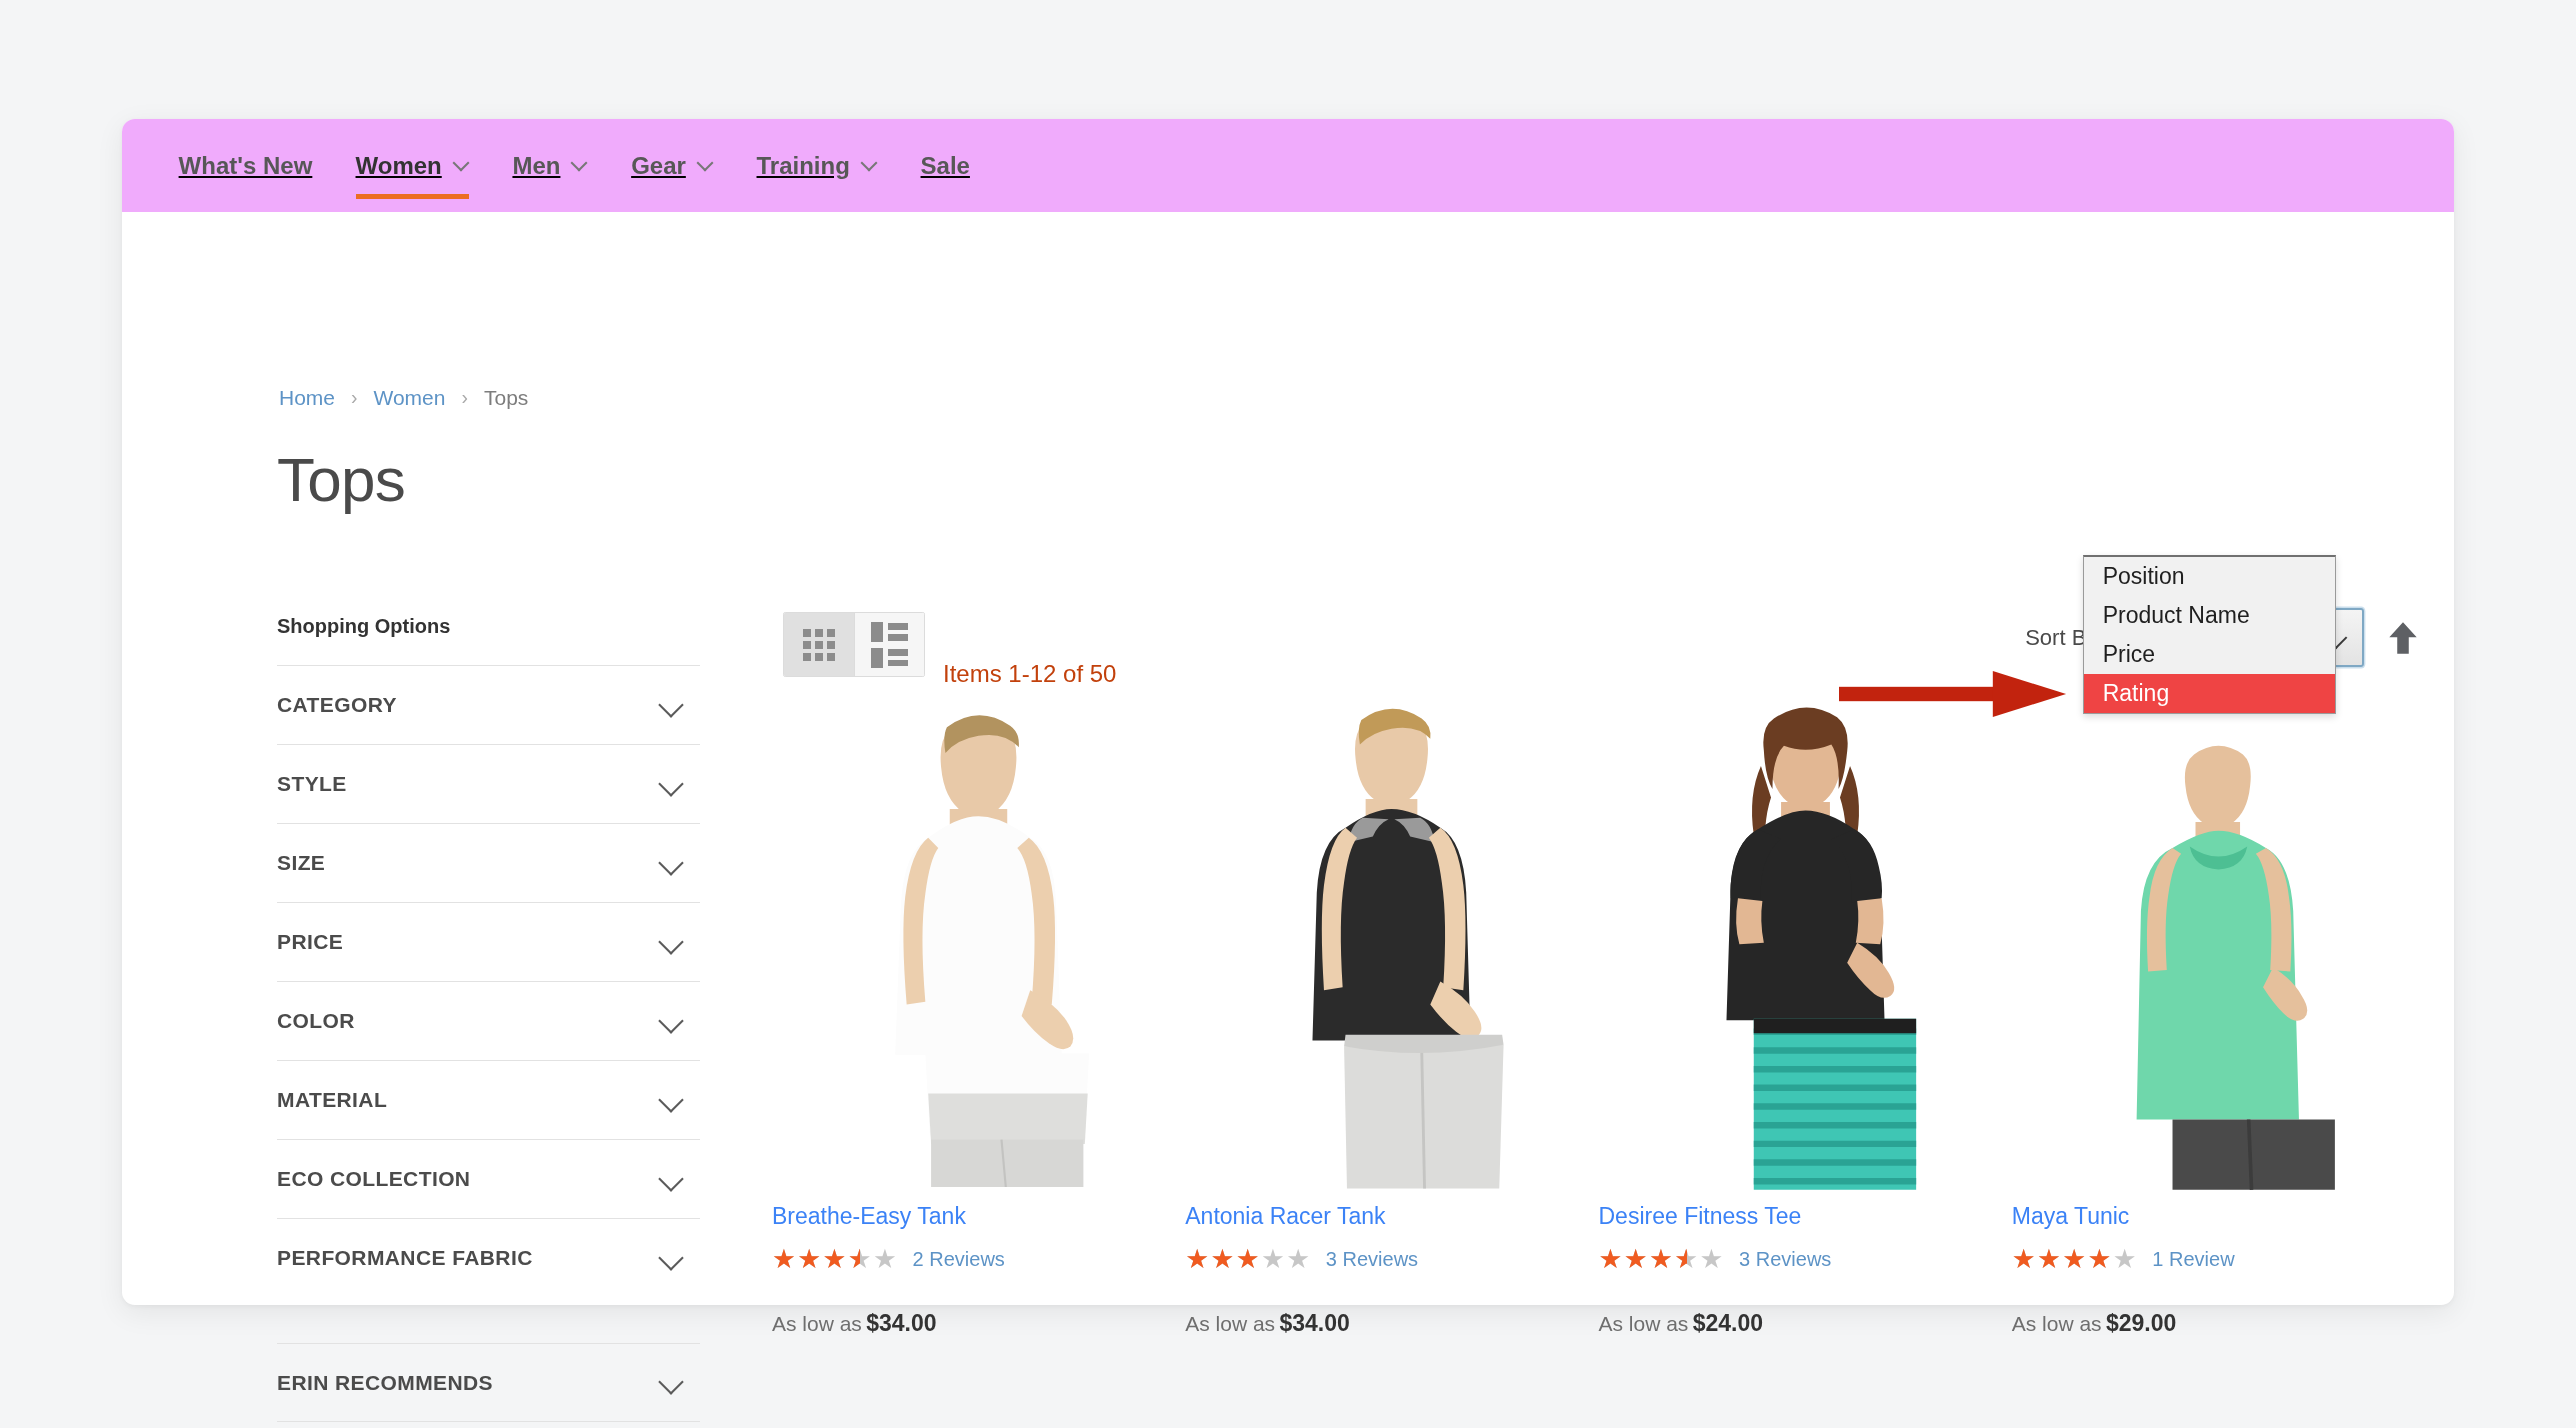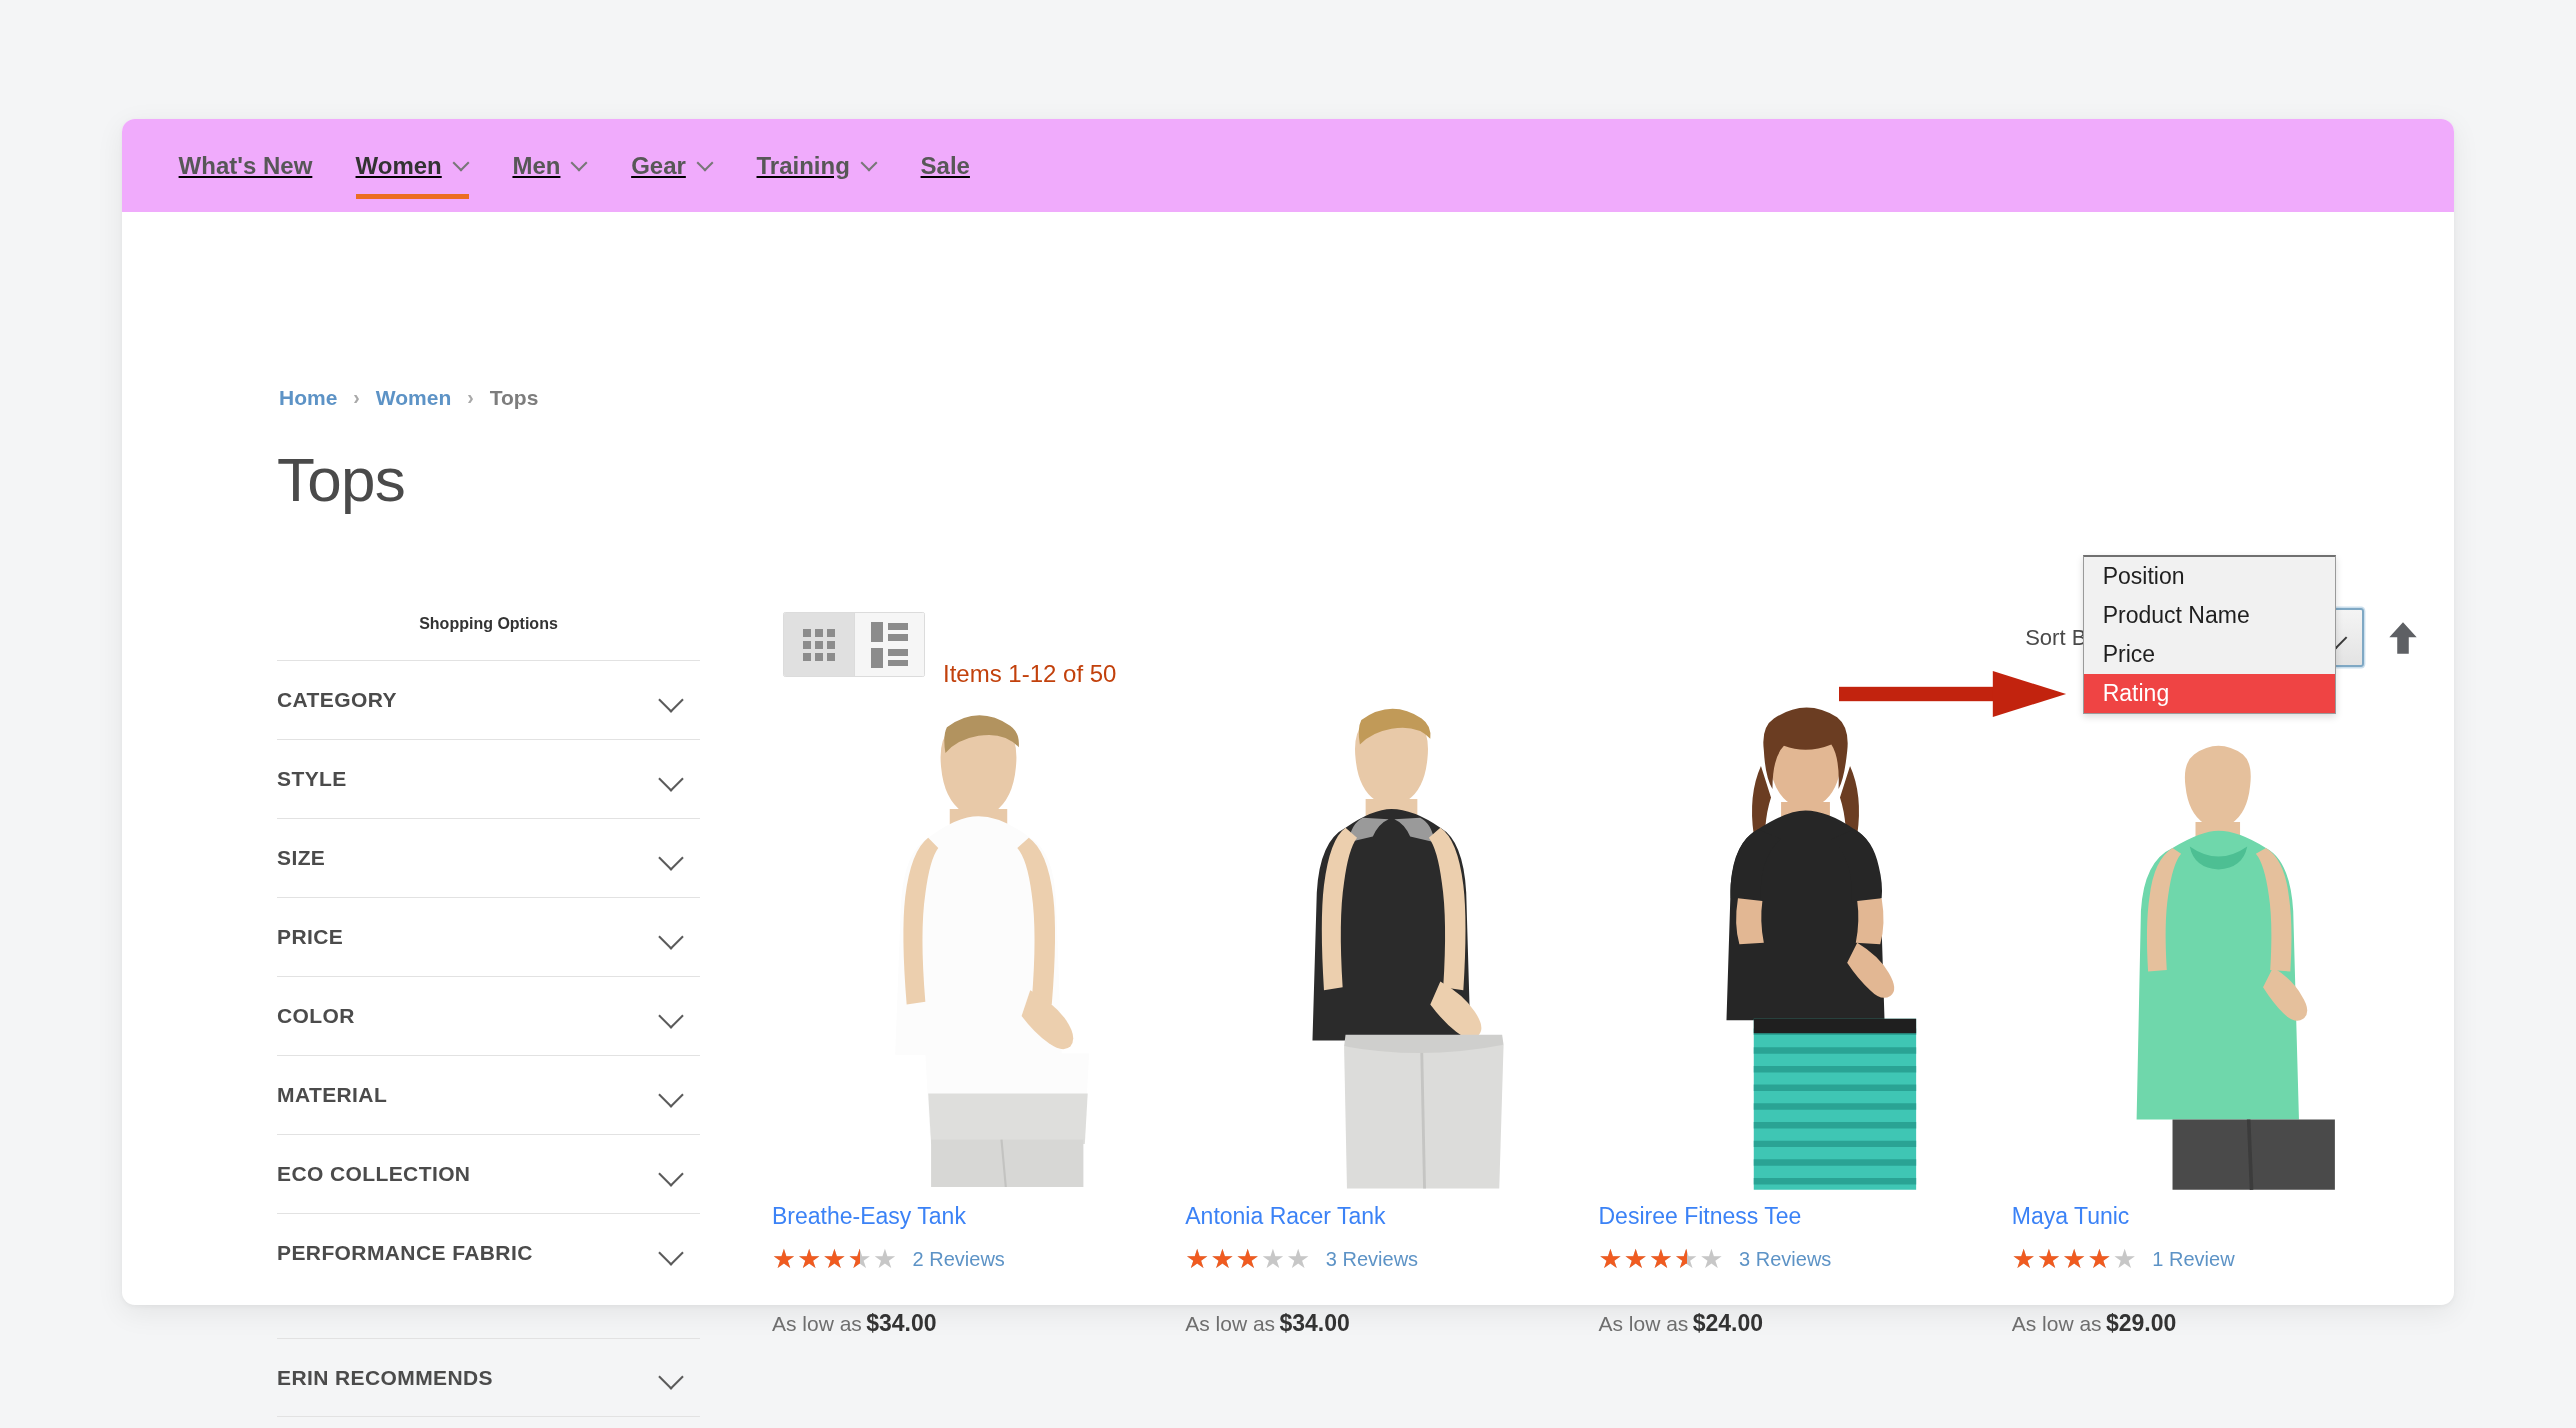--- a/index.html
+++ b/index.html
@@ -62,21 +62,20 @@
     border-left: 2.2px solid #777;
     border-bottom: 2.2px solid #777;
     transform: rotate(-45deg);
   }
 
   
   #breadcrumb {
     position: absolute; left: 157px; top: 267px;
     display: flex; align-items: flex-start;
     font-size: 21px;
-    font-weight: bold;
   }
   .crumb-link { color: #5d93c6; cursor: pointer; }
   .crumb-sep {
     color: #a9a9a9; margin: 0 16px; font-size: 19.4px;
     font-family: "Liberation Sans", sans-serif;
   }
   .crumb-current { color: #7d7d7d; }
 
   
   #page-title {
@@ -85,23 +84,22 @@
     color: #4a4a4a;
     letter-spacing: -0.7px;
   }
 
   
   #sidebar {
     position: absolute; left: 155px; top: 496px;
     width: 423px;
   }
   #shopping-options-title {
-    font-size: 16px; font-weight: bold; color: #333;
+    font-size: 20px; font-weight: bold; color: #333;
     margin-bottom: 27px;
-    text-align: center;
   }
   .filter-row {
     border-top: 1.4px solid #e2e2e2;
     height: 79px;
     display: flex; align-items: center;
     justify-content: space-between;
     cursor: pointer;
   }
   .filter-row:last-child { border-bottom: 1.4px solid #e2e2e2; margin-top: 46px; }
   .filter-label {

